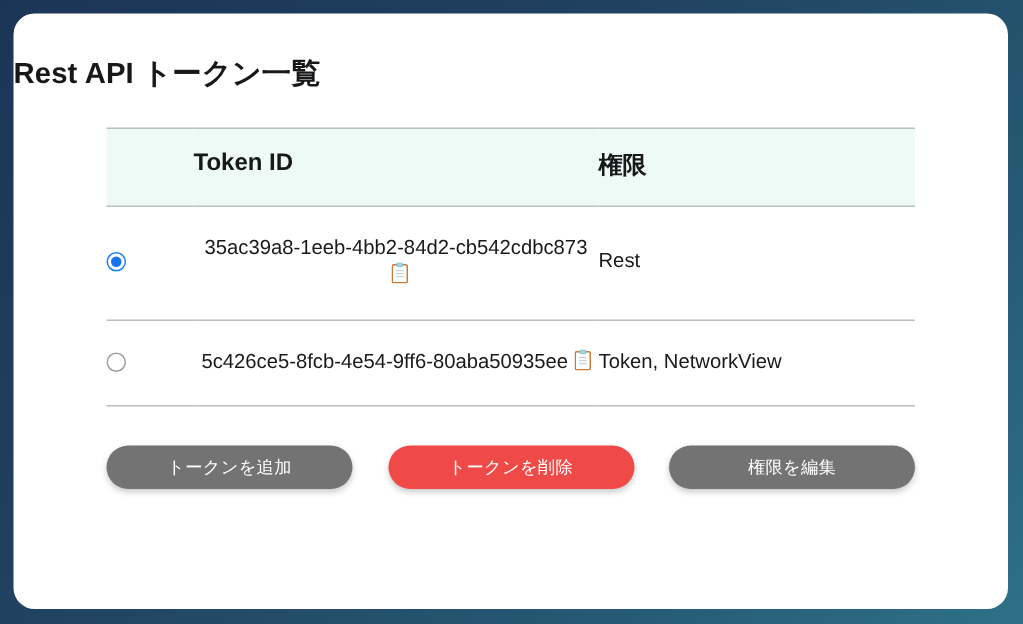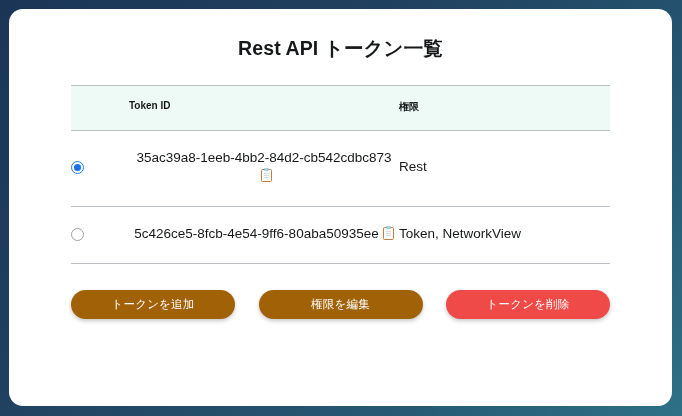--- a/index.html
+++ b/index.html
@@ -29,21 +29,20 @@
     height: 100%;
     box-sizing: border-box;
     background: #ffffff;
     border-radius: 14px;
     overflow: hidden;
   }
 
   #page-title {
     margin: 0;
     padding-top: 26px;
-    text-align: center;
     font-size: 19.5px;
     font-weight: bold;
     color: #16181a;
     letter-spacing: 0.1px;
   }
 
   #token-table-wrap {
     margin: 23px 62px 0 62px;
   }
 
@@ -52,21 +51,21 @@
     border-collapse: collapse;
     table-layout: fixed;
   }
 
   table.token-table thead tr {
     background: #eefaf6;
   }
 
   table.token-table thead th {
     text-align: left;
-    font-size: 10px;
+    font-size: 16px;
     font-weight: bold;
     color: #16181a;
     padding: 14px 0 16px 0;
     border-top: 1px solid #b9bfc2;
     border-bottom: 1px solid #b9bfc2;
     vertical-align: top;
   }
 
   col.col-radio   { width: 58px; }
   col.col-token   { width: 270px; }
@@ -144,21 +143,21 @@
     color: #ffffff;
     font-family: "Liberation Sans", "DejaVu Sans", sans-serif;
     font-size: 11.5px;
     padding: 0 14px;
     height: 29px;
     min-width: 164px;
     cursor: pointer;
     box-shadow: 0 2px 4px rgba(0,0,0,0.22);
     letter-spacing: 0.2px;
   }
-  .action-btn.primary { background: #a16207; }
+  .action-btn.primary { background: #737373; }
   .action-btn.danger  { background: #ef4a47; }
 </style>
 </head>
 <body>
 
 <div id="app-frame">
   <div id="card">
 
     <h1 id="page-title">Rest API トークン一覧</h1>
 
@@ -211,18 +210,18 @@
             </td>
             <td class="cell-perm">Token, NetworkView</td>
           </tr>
 
         </tbody>
       </table>
     </div>
 
     <div id="button-row">
       <button class="action-btn primary">トークンを追加</button>
+      <button class="action-btn danger">トークンを削除</button>
       <button class="action-btn primary">権限を編集</button>
-      <button class="action-btn danger">トークンを削除</button>
     </div>
 
   </div>
 </div>
 
 </body></html>

